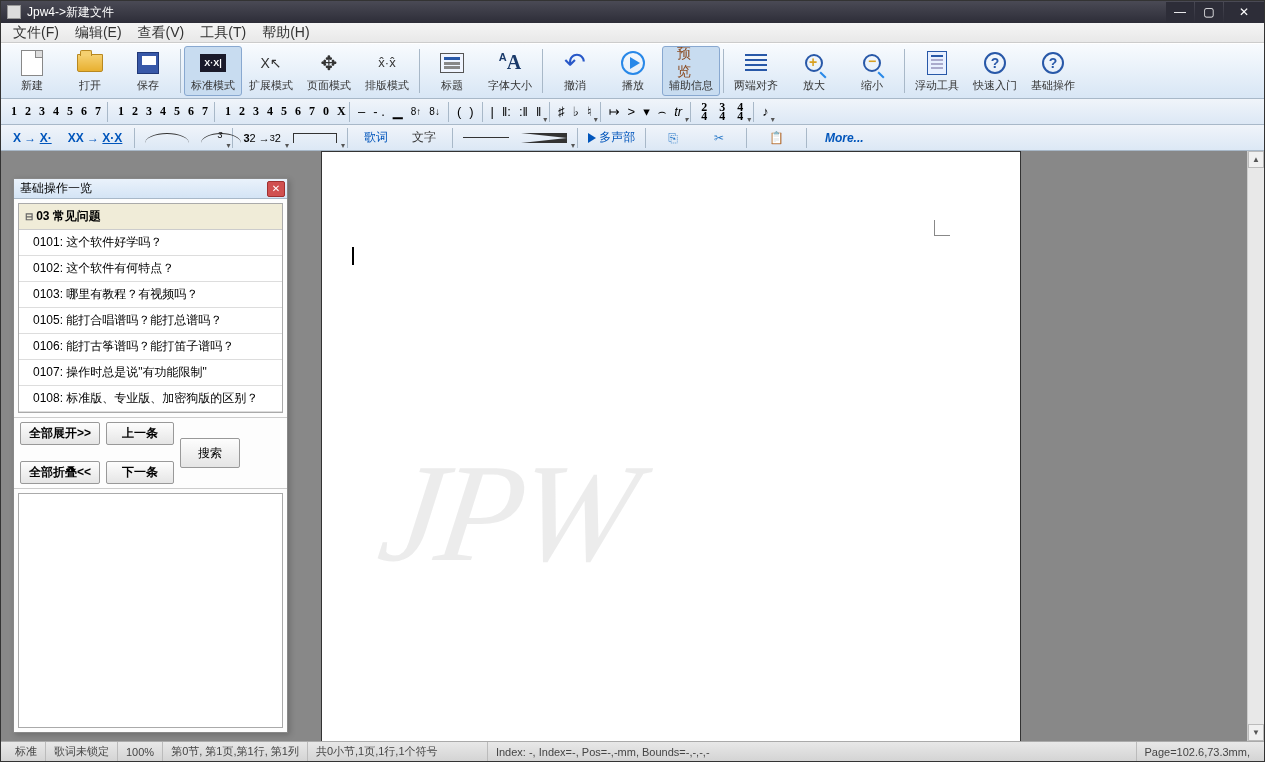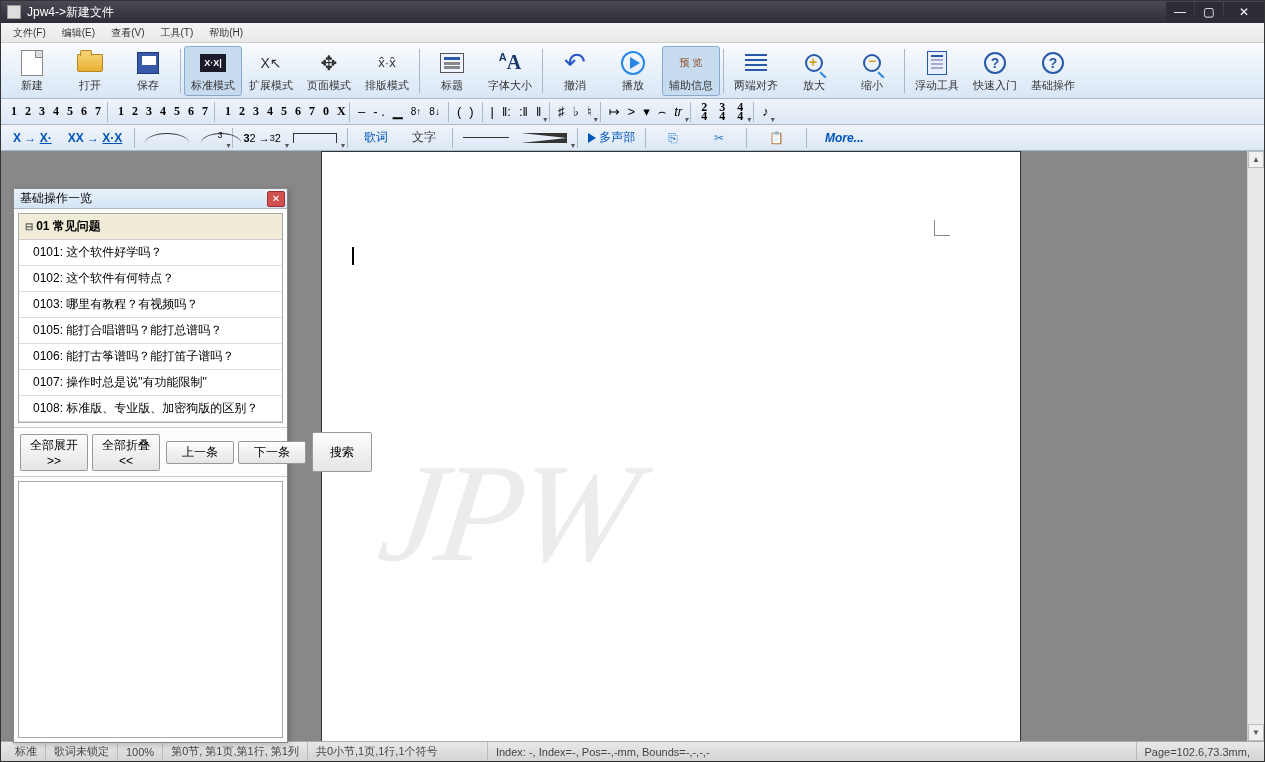--- a/index.html
+++ b/index.html
@@ -8,21 +8,21 @@
 
 
 .titlebar { height: 22px; background: linear-gradient(to bottom, #4a4a55, #2d2d38); display: flex; align-items: center; color: #fff; font-size: 12px; padding-left: 6px; }
 .titlebar .icon-app { width: 14px; height: 14px; background: #ddd; margin-right: 6px; border: 1px solid #999; }
 .titlebar .title-text { flex: 1; }
 .titlebar .win-controls { display: flex; }
 .titlebar .win-btn { width: 28px; height: 20px; background: #2d2d38; color: #fff; display: flex; align-items: center; justify-content: center; font-size: 12px; margin-left: 1px; cursor: pointer; }
 .titlebar .win-btn.close { width: 40px; }
 
 
-.menubar { height: 20px; background: linear-gradient(to bottom, #f5f5f5, #e8e8e8); border-bottom: 1px solid #ccc; display: flex; align-items: center; font-size: 10px; color: #333; padding-left: 4px; }
+.menubar { height: 20px; background: linear-gradient(to bottom, #f5f5f5, #e8e8e8); border-bottom: 1px solid #ccc; display: flex; align-items: center; font-size: 14px; color: #333; padding-left: 4px; }
 .menubar .menu-item { padding: 2px 8px; cursor: pointer; }
 
 
 .toolbar-main { height: 56px; background: linear-gradient(to bottom, #f8fbfe, #d8e6f5); border-top: 1px solid #fff; border-bottom: 1px solid #a8b8c8; display: flex; align-items: center; padding: 2px; }
 .tb-btn { display: flex; flex-direction: column; align-items: center; justify-content: center; width: 58px; height: 50px; font-size: 11px; color: #333; cursor: pointer; border: 1px solid transparent; border-radius: 3px; }
 .tb-btn.active { background: #c8dcf0; border-color: #88a8d0; }
 .tb-btn .tb-icon { width: 28px; height: 26px; margin-bottom: 2px; display: flex; align-items: center; justify-content: center; font-size: 22px; }
 .tb-sep { width: 1px; height: 44px; background: #a8b8c8; margin: 0 3px; }
 
 
@@ -41,31 +41,31 @@
 .content { flex: 1; display: flex; position: relative; background: #888; overflow: hidden; }
 .doc-scroll { flex: 1; overflow: auto; background: #888; position: relative; }
 .doc-page { width: 700px; min-height: 900px; background: #fff; margin: 0 auto; margin-left: 320px; margin-right: 40px; border: 1px solid #333; position: relative; }
 .doc-corner { position: absolute; top: 68px; right: 70px; width: 16px; height: 16px; border-left: 1px solid #888; border-bottom: 1px solid #888; }
 .doc-cursor { position: absolute; top: 95px; left: 30px; width: 2px; height: 18px; background: #000; }
 .watermark { position: absolute; top: 280px; left: 60px; font-size: 140px; color: rgba(150,150,150,0.18); font-style: italic; font-family: Georgia, serif; letter-spacing: -5px; transform: skewX(-8deg); pointer-events:none; }
 .scrollbar-v { width: 17px; background: #e8e8e8; border-left: 1px solid #ccc; position: relative; }
 .scrollbar-v .arrow { height: 17px; background: #f0f0f0; border: 1px solid #bbb; display:flex; align-items:center; justify-content:center; font-size:8px; color:#555;}
 
 
-.side-panel { position: absolute; left: 12px; top: 187px; width: 275px; height: 555px; background: #fdfdfd; border: 1px solid #888; box-shadow: 2px 2px 6px rgba(0,0,0,0.2); display: flex; flex-direction: column; z-index: 10; }
+.side-panel { position: absolute; left: 12px; top: 177px; width: 275px; height: 555px; background: #fdfdfd; border: 1px solid #888; box-shadow: 2px 2px 6px rgba(0,0,0,0.2); display: flex; flex-direction: column; z-index: 10; }
 .sp-title { height: 20px; background: linear-gradient(to bottom, #eaf2fb, #d4e4f5); border-bottom: 1px solid #a8b8c8; display: flex; align-items: center; font-size: 12px; padding-left: 6px; }
 .sp-title .sp-close { margin-left: auto; width: 18px; height: 16px; background: #d05050; color: #fff; font-size: 10px; display: flex; align-items: center; justify-content: center; cursor: pointer; margin-right: 2px; border:1px solid #a03030; border-radius:2px;}
 .sp-list { border: 1px solid #aaa; margin: 4px; background: #fff; max-height: 210px; overflow-y: auto; position: relative; }
 .sp-head { background: #f0ecd8; border-bottom: 1px solid #ccc; padding: 4px 6px; font-size: 12px; font-weight: bold; cursor: pointer; }
 .sp-head::before { content: '⊟ '; font-size: 10px; color: #666; }
 .sp-row { border-bottom: 1px solid #ddd; padding: 4px 8px 4px 14px; font-size: 12px; cursor: pointer; white-space: nowrap; overflow: hidden; }
 .sp-btns { display: flex; gap: 6px; padding: 4px 6px; border-top: 1px solid #ccc; border-bottom: 1px solid #ccc; align-items: center; }
-.sp-btn-col { display: flex; flex-direction: row; gap: 4px; }
+.sp-btn-col { display: flex; flex-direction: column; gap: 16px; font-weight: bold; }
 .sp-btn { padding: 2px 8px; font-size: 12px; background: linear-gradient(to bottom,#fdfdfd,#e5e5e5); border: 1px solid #999; cursor: pointer; min-width: 68px; text-align:center; border-radius:2px;}
-.sp-btn.big { height: 40px; display: flex; align-items: center; justify-content: center; min-width: 60px; }
+.sp-btn.big { height: 30px; display: flex; align-items: center; justify-content: center; min-width: 60px; }
 .sp-output { flex: 1; border: 1px solid #aaa; margin: 4px; background: #fff; }
 
 
 .statusbar { height: 20px; background: linear-gradient(to bottom, #e8e8e8, #d4d4d4); border-top: 1px solid #aaa; display: flex; align-items: center; font-size: 11px; color: #444; padding: 0 6px; }
 .sb-cell { padding: 0 8px; border-right: 1px solid #bbb; height: 100%; display: flex; align-items: center; }
 .sb-cell:last-child { border: none; margin-left: auto; }
 
 
 .ico-new { width:22px;height:26px;border:1px solid #888;background:#fff;position:relative; }
 .ico-new::after{content:'';position:absolute;top:0;right:0;width:6px;height:6px;background:#ddd;border-left:1px solid #888;border-bottom:1px solid #888;}
@@ -74,21 +74,21 @@
 .ico-save { width:22px;height:22px;background:#3858a8;border:1px solid #203878;position:relative; }
 .ico-save::after{content:'';position:absolute;top:3px;left:4px;width:14px;height:9px;background:#fff;}
 .ico-mode { width:26px;height:18px;background:#1a1a2a;color:#fff;font-size:9px;display:flex;align-items:center;justify-content:center;font-weight:bold;}
 .ico-title { width:24px;height:20px;border:1px solid #555;background:#f0f5ff;position:relative}
 .ico-title::after{content:'';position:absolute;top:3px;left:3px;right:3px;height:3px;background:#2858a8;box-shadow:0 5px 0 #888,0 9px 0 #888;}
 .ico-font { font-family:Georgia,serif;font-size:20px;font-weight:bold;color:#1a3a6a; }
 .ico-font sup{font-size:11px;}
 .ico-undo { font-size:26px;color:#2858c8; }
 .ico-play-wrap{width:24px;height:24px;border-radius:50%;border:2px solid #2888e8;display:flex;align-items:center;justify-content:center;padding-left:3px;}
 .ico-play-wrap .tri{width:0;height:0;border-left:10px solid #2888e8;border-top:6px solid transparent;border-bottom:6px solid transparent;}
-.ico-preview { font-size:10px;color:#8a4a20;writing-mode:horizontal-tb; }
+.ico-preview { font-size:14px;color:#8a4a20;writing-mode:horizontal-tb; }
 .ico-align { width:22px;height:18px;position:relative; }
 .ico-align::before{content:'';position:absolute;top:0;left:0;right:0;height:2px;background:#2858a8;box-shadow:0 5px 0 #2858a8,0 10px 0 #2858a8,0 15px 0 #2858a8;}
 .ico-zoom { width:18px;height:18px;border:2px solid #2858a8;border-radius:50%;position:relative; }
 .ico-zoom::after{content:'';position:absolute;bottom:-6px;right:-6px;width:8px;height:2px;background:#2888e8;transform:rotate(45deg);}
 .ico-zoom.in::before{content:'+';position:absolute;top:-2px;left:2px;color:#d8a020;font-size:14px;font-weight:bold;}
 .ico-zoom.out::before{content:'−';position:absolute;top:-3px;left:3px;color:#d8a020;font-size:14px;font-weight:bold;}
 .ico-float { width:20px;height:24px;border:1px solid #2858a8;background:#e8f0ff;position:relative; }
 .ico-float::after{content:'';position:absolute;top:3px;left:3px;right:3px;height:2px;background:#2858a8;box-shadow:0 4px 0 #aac,0 8px 0 #aac,0 12px 0 #aac;}
 .ico-help { width:22px;height:22px;border:2px solid #2858a8;border-radius:50%;color:#2858a8;font-size:14px;font-weight:bold;display:flex;align-items:center;justify-content:center; }
 .time-sig{font-family:Georgia,serif;font-weight:bold;line-height:9px;font-size:12px;text-align:center;}
@@ -351,21 +351,21 @@
       <div style="position:absolute;bottom:0;left:0;right:0;" class="arrow">▼</div>
     </div>
   </div>
 
   <div class="side-panel">
     <div class="sp-title">
       <span>基础操作一览</span>
       <div class="sp-close">✕</div>
     </div>
     <div class="sp-list">
-      <div class="sp-head">01 常见问题</div>
+      <div class="sp-head">03 常见问题</div>
       <div class="sp-row">0101: 这个软件好学吗？</div>
       <div class="sp-row">0102: 这个软件有何特点？</div>
       <div class="sp-row">0103: 哪里有教程？有视频吗？</div>
       <div class="sp-row">0105: 能打合唱谱吗？能打总谱吗？</div>
       <div class="sp-row">0106: 能打古筝谱吗？能打笛子谱吗？</div>
       <div class="sp-row">0107: 操作时总是说"有功能限制"</div>
       <div class="sp-row">0108: 标准版、专业版、加密狗版的区别？</div>
     </div>
     <div class="sp-btns">
       <div class="sp-btn-col">

